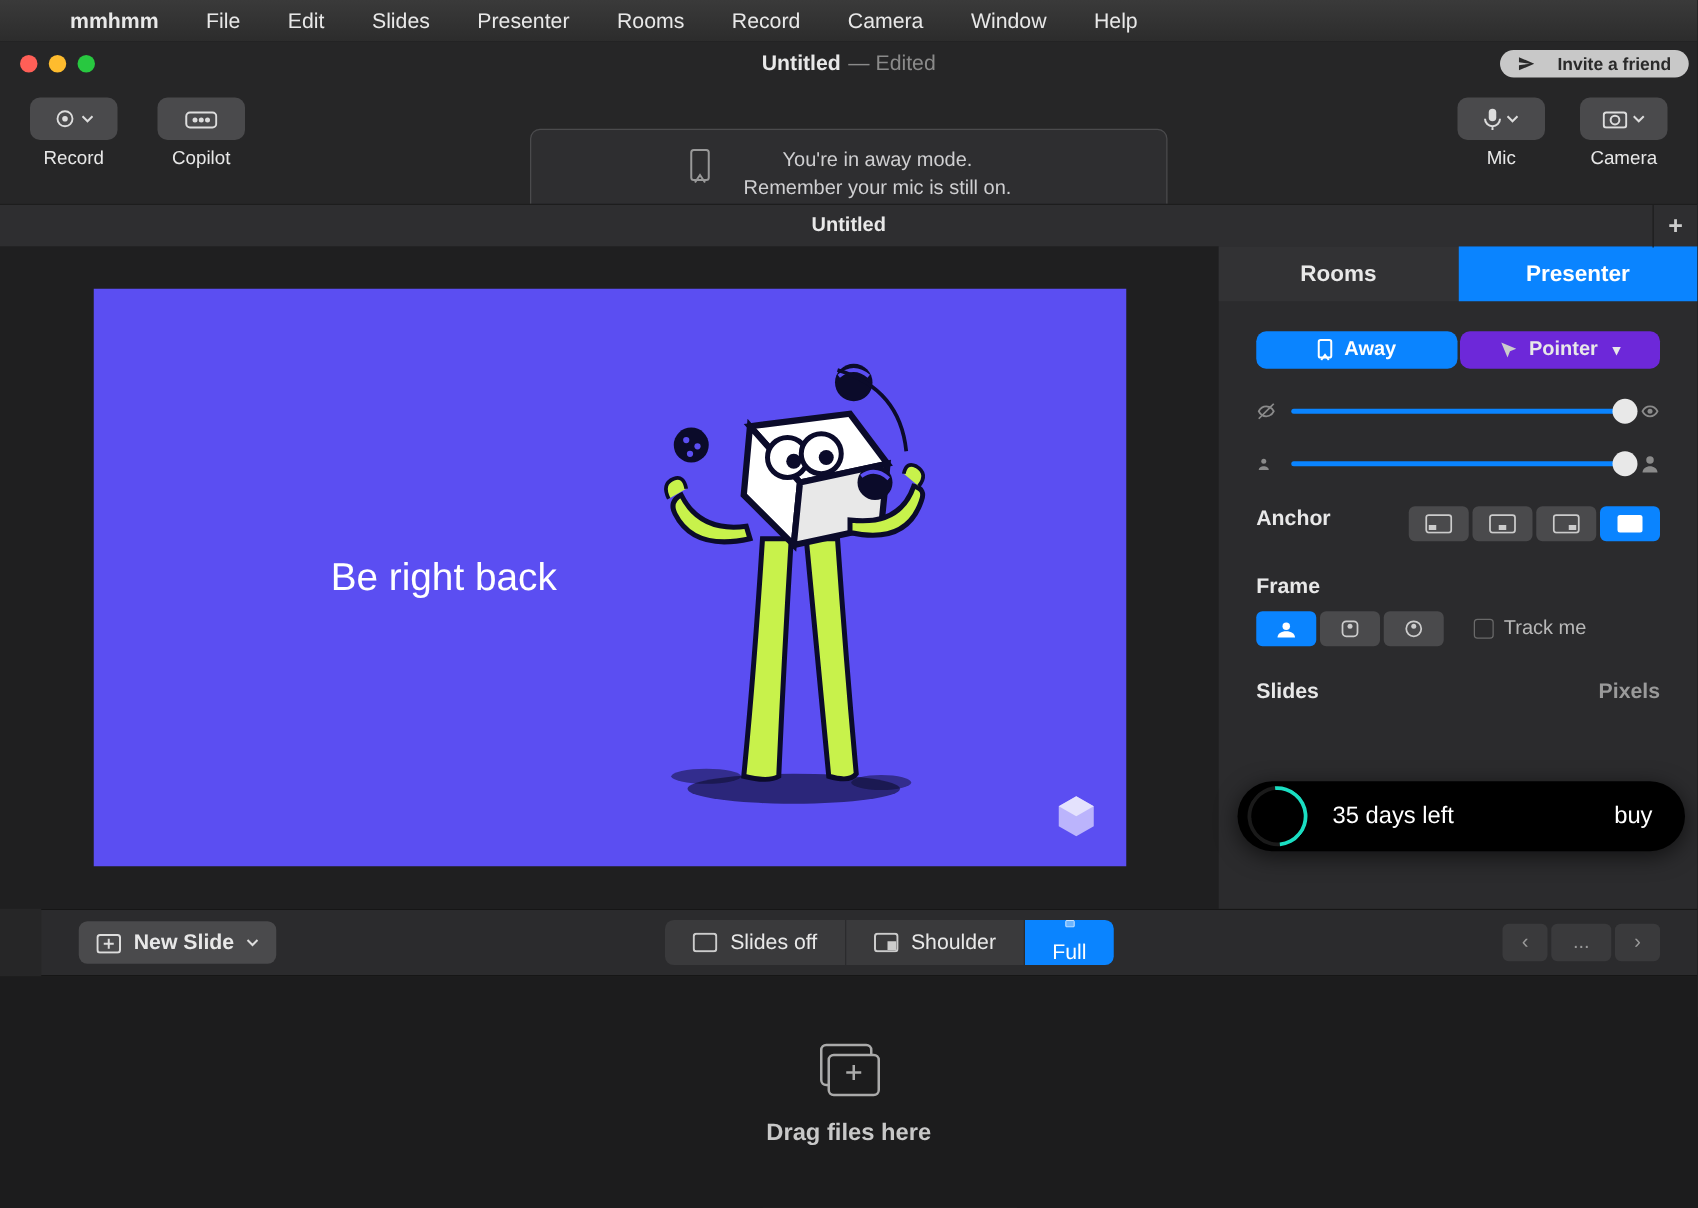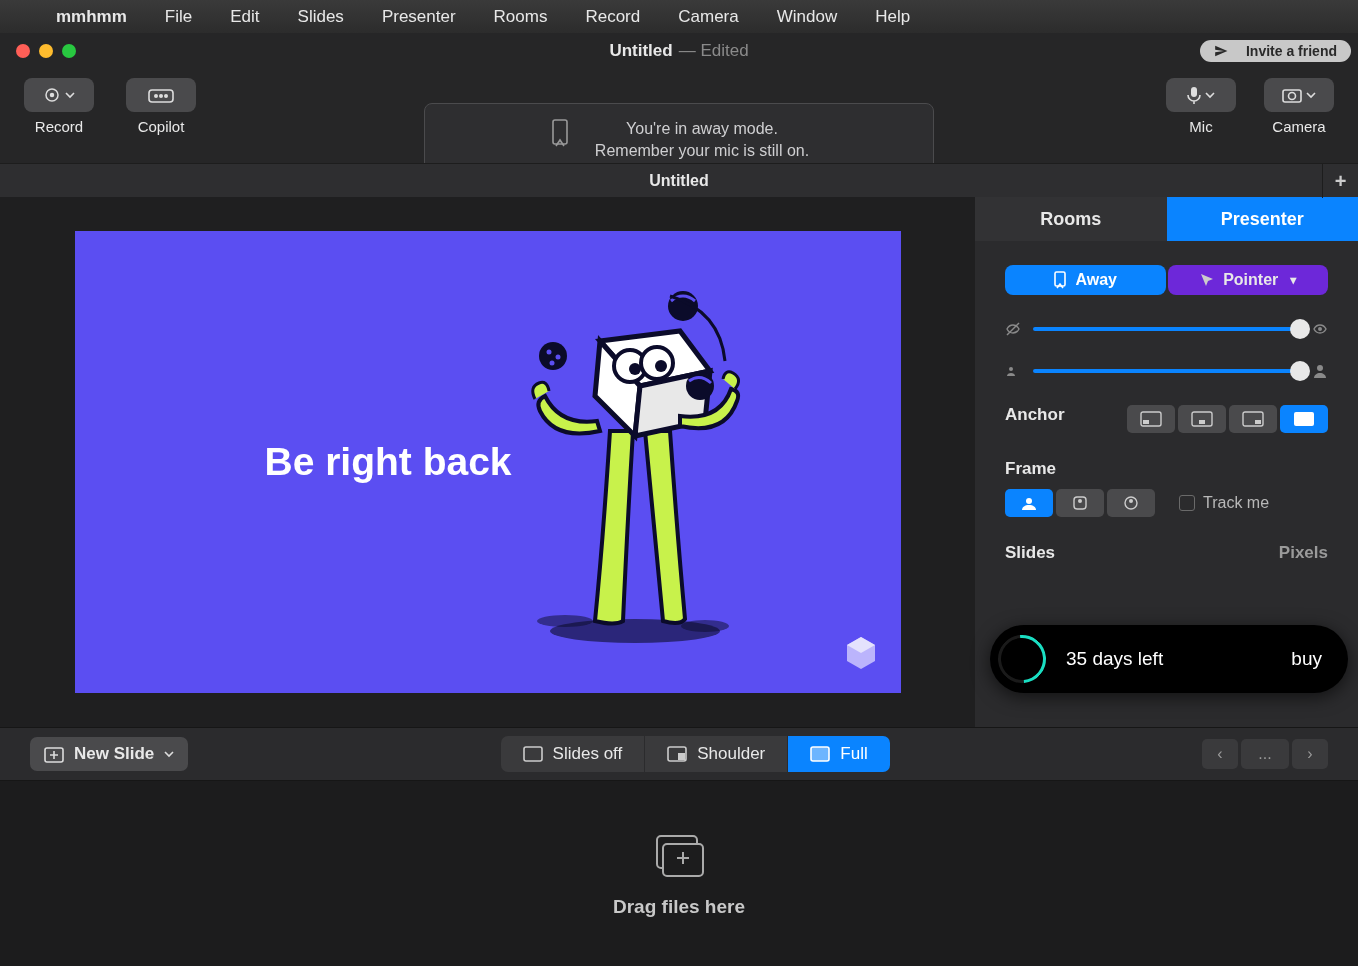--- a/index.html
+++ b/index.html
@@ -33,21 +33,21 @@
 .away-banner .txt { text-align: center; font-size: 16px; line-height: 1.35; color: #cfcfd1; }
 .away-banner .ico { color: #999; }
 .right-tools { margin-left: auto; display: flex; gap: 28px; }
 
 .subheader { height: 34px; background: #2e2e30; display: flex; align-items: center; justify-content: center; font-size: 16px; font-weight: 600; position: relative; border-top: 1px solid #1d1d1d; }
 .add-tab { position: absolute; right: 0; top: 0; width: 36px; height: 34px; display: flex; align-items: center; justify-content: center; border-left: 1px solid #1d1d1d; color: #ccc; font-size: 20px; }
 
 .main { display: flex; height: 530px; }
 .canvas-area { flex: 1; display: flex; align-items: center; justify-content: center; background: #1f1f20; }
 .slide { width: 826px; height: 462px; background: #5b4ef2; position: relative; display:flex; align-items:center; }
-.slide-text { color: #fff; font-size: 39px; font-weight: 700; margin-left: 190px; }
+.slide-text { color: #fff; font-size: 31px; font-weight: 400; margin-left: 190px; }
 .creature { position: absolute; left: 430px; top: 50px; }
 .logo-cube { position:absolute; right:22px; bottom:18px; opacity:0.85; }
 
 .sidepanel { width: 383px; background: #2b2b2d; display: flex; flex-direction: column; }
 .tabs { display: flex; height: 44px; }
 .tabs .tab { flex: 1; display: flex; align-items: center; justify-content: center; font-size: 18px; font-weight: 600; background: #323234; }
 .tabs .tab.active { background: #0a84ff; color: #fff; }
 .panel-body { padding: 24px 30px; display: flex; flex-direction: column; gap: 26px; }
 .row { display: flex; align-items: center; gap: 2px; }
 .pill-btn { background: #6d28d9; border-radius: 8px; height: 30px; display: flex; align-items: center; justify-content: center; gap: 8px; font-size: 16px; font-weight: 600; padding: 0 16px; flex:1; }
@@ -61,31 +61,31 @@
 .seg { display:flex; gap:3px; }
 .seg .segbtn { background:#4a4a4c; width:48px; height:28px; border-radius:5px; display:flex; align-items:center; justify-content:center; }
 .seg .segbtn.active { background:#0a84ff; }
 .anchor-row { display:flex; align-items:flex-start; justify-content:space-between; }
 .frame-row { display:flex; align-items:center; gap:24px; }
 .checkbox { display:flex; align-items:center; gap:8px; color:#b8b8b8; font-size:16px; }
 .checkbox .box { width:16px; height:16px; border:1.5px solid #6a6a6a; border-radius:3px; }
 .effects-row { display:flex; justify-content:space-between; }
 .effects-row .pixels { color:#9a9a9a; }
 
-.trial-pill { position:absolute; background:#000; border-radius:40px; height:68px; right:10px; top:calc(33px + 35px + 95px + 34px + 428px); width:358px; display:flex; align-items:center; padding:0 26px 0 8px; gap:20px; z-index:5; box-shadow:0 4px 18px rgba(0,0,0,0.6); }
+.trial-pill { position:absolute; background:#000; border-radius:40px; height:56px; right:10px; top:calc(33px + 35px + 95px + 34px + 428px); width:358px; display:flex; align-items:center; padding:0 26px 0 8px; gap:20px; z-index:5; box-shadow:0 4px 18px rgba(0,0,0,0.6); }
 .trial-pill .ring { width:48px; height:48px; border-radius:50%; border:3px solid #1a1a1a; border-top-color:#1adec2; border-right-color:#1adec2; transform:rotate(40deg); }
 .trial-pill .days { color:#fff; font-size:19px; font-weight:500; flex:1; }
 .trial-pill .buy { color:#fff; font-size:19px; }
 
-.strip { height: 54px; background:#2b2b2d; display:flex; align-items:center; padding:0 30px; border-top:1px solid #161616; border-bottom:1px solid #161616; }
+.strip { height: 54px; background:#2b2b2d; display:flex; align-items:center; padding:0 30px; border-top:1px solid #161616; border-bottom:1px solid #161616;margin-left:33px; }
 .new-slide { background:#4a4a4c; border-radius:7px; height:34px; padding:0 14px; display:flex; align-items:center; gap:10px; font-size:17px; font-weight:600; }
 .view-seg { display:flex; margin:0 auto; }
 .view-seg .v { background:#3a3a3c; height:36px; padding:0 22px; display:flex; align-items:center; gap:10px; font-size:17px; border-right:1px solid #2b2b2d; }
 .view-seg .v:first-child { border-radius:7px 0 0 7px; }
-.view-seg .v:last-child { border-radius:0 7px 7px 0; border-right:none; }
+.view-seg .v:last-child { border-radius:0 7px 7px 0; border-right:none;flex-direction:column; }
 .view-seg .v.active { background:#0a84ff; color:#fff; }
 .nav-group { display:flex; gap:3px; }
 .nav-group .n { background:#3a3a3c; width:36px; height:30px; border-radius:5px; display:flex; align-items:center; justify-content:center; color:#9a9a9a; }
 
 .dropzone { height:190px; background:#1c1c1d; display:flex; flex-direction:column; align-items:center; justify-content:center; gap:16px; color:#c8c8c8; }
 .dropzone .icon { width:56px; height:46px; }
 .dropzone .label { font-size:19px; font-weight:600; }
 
 svg { display:block; }
 </style>

